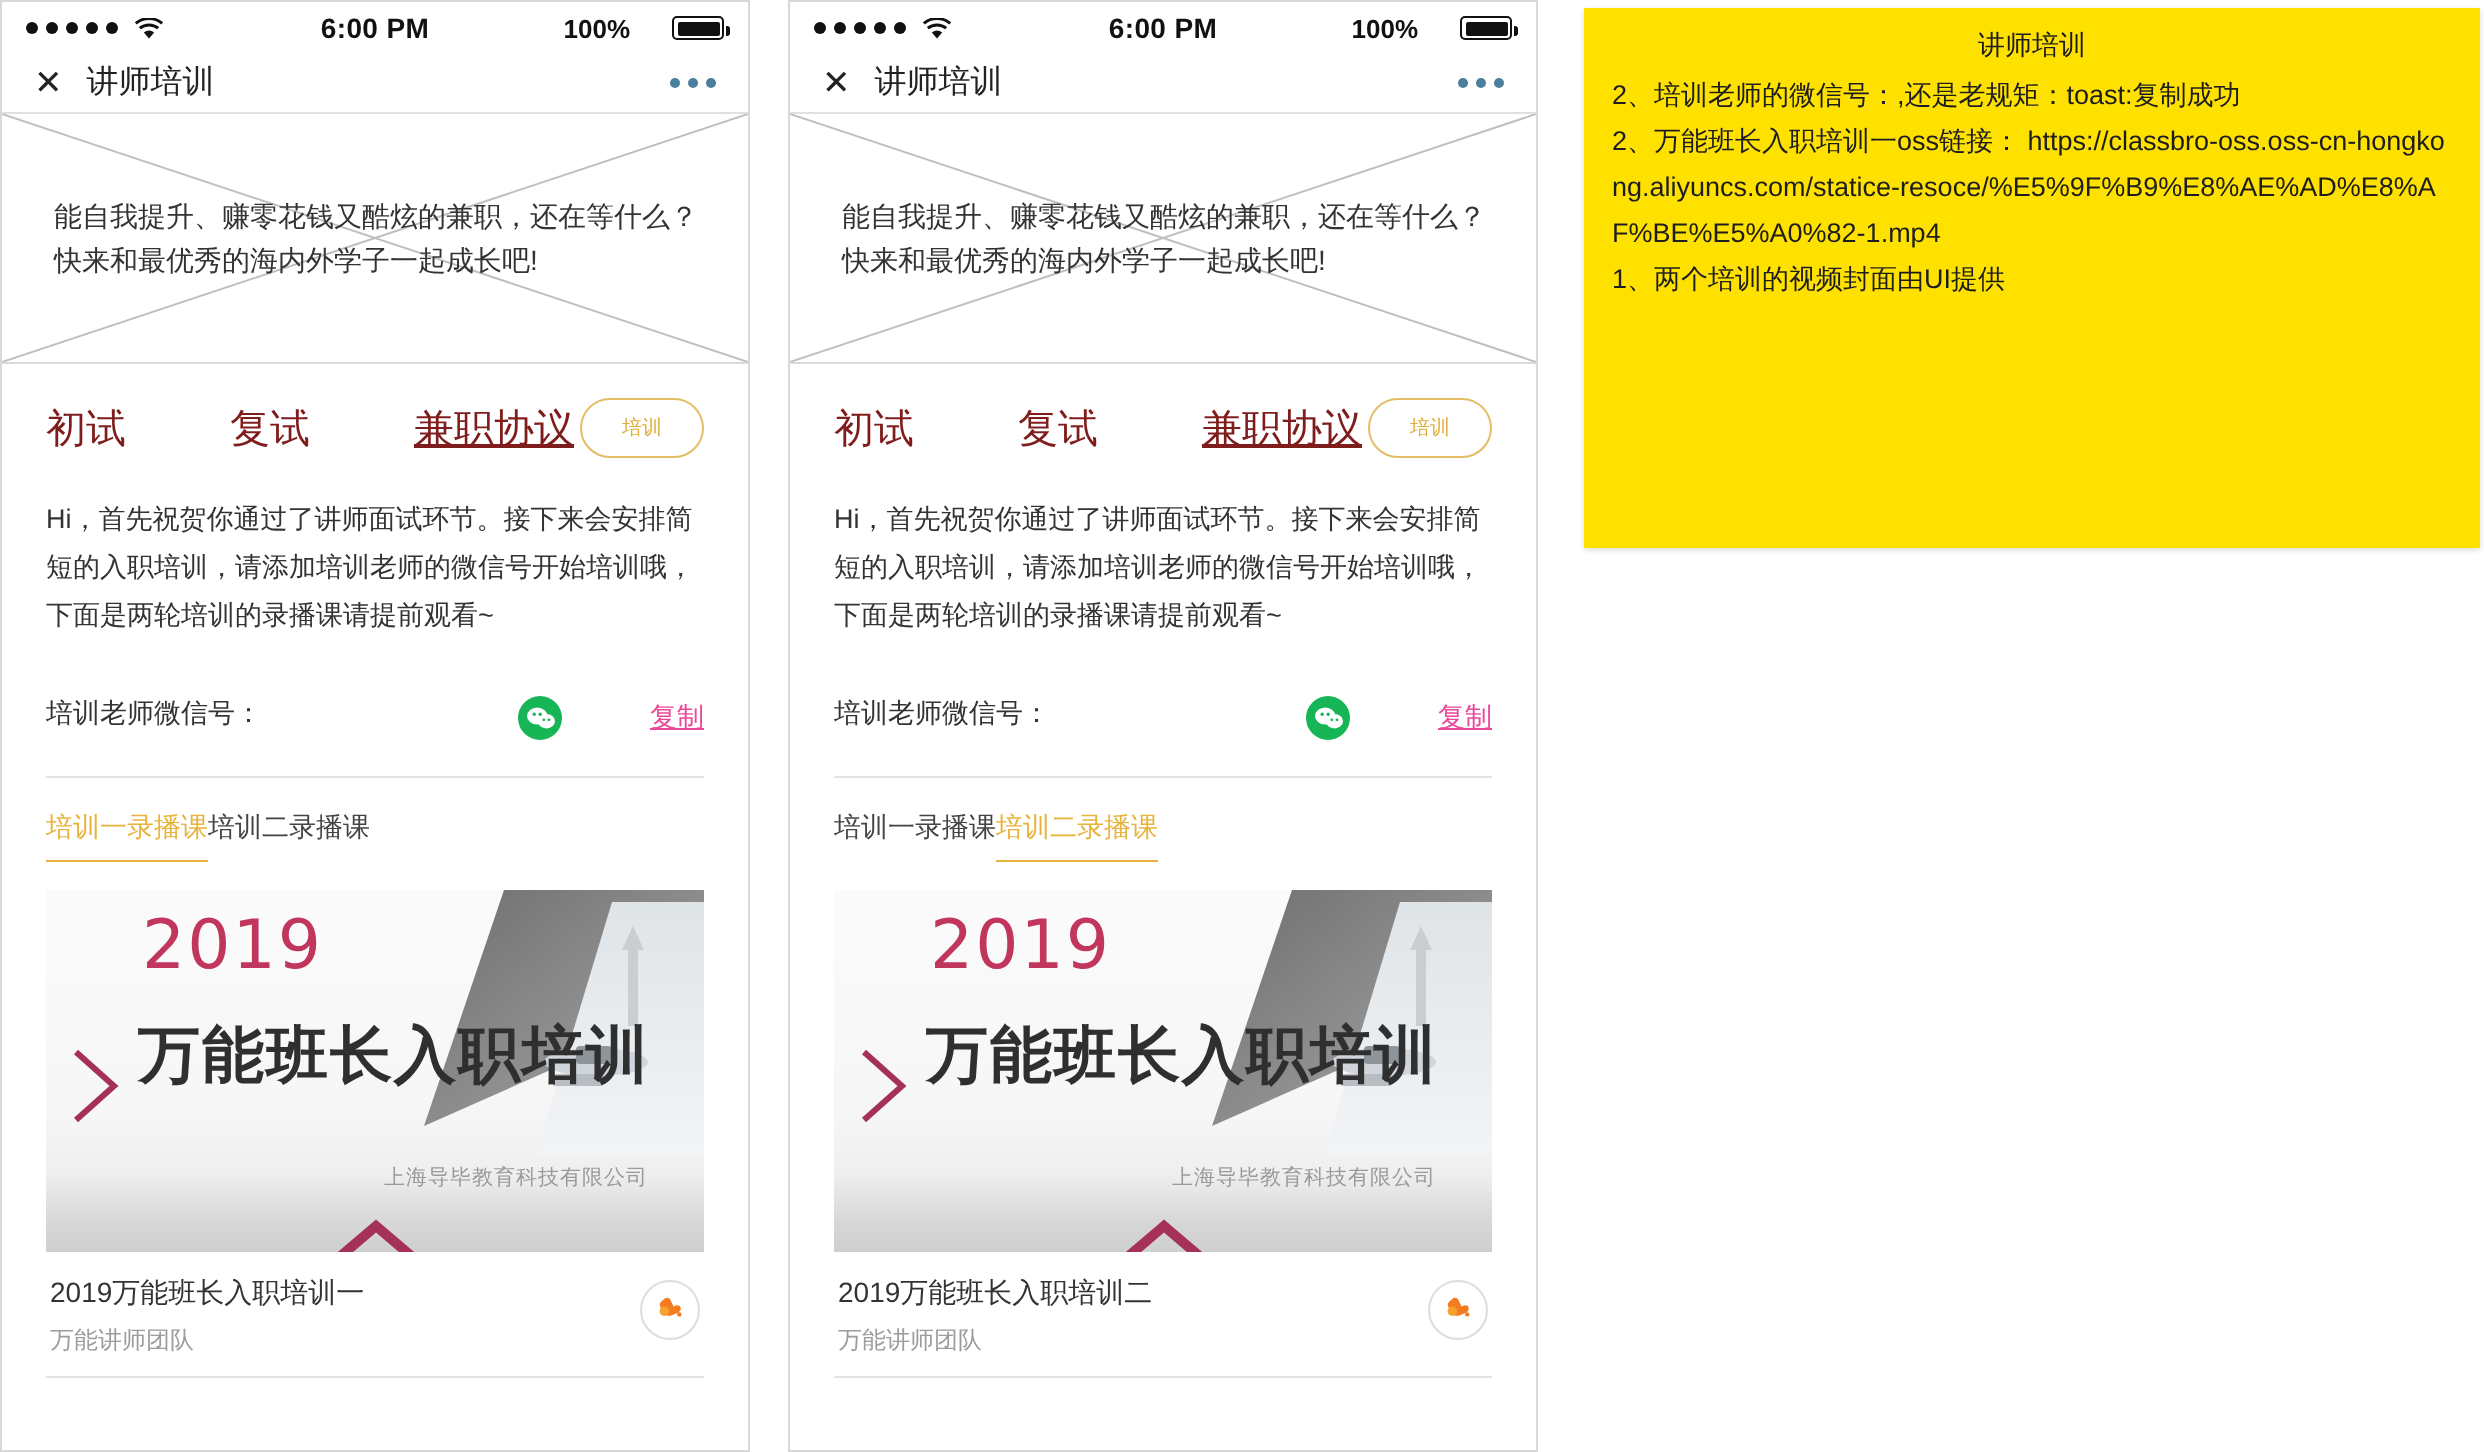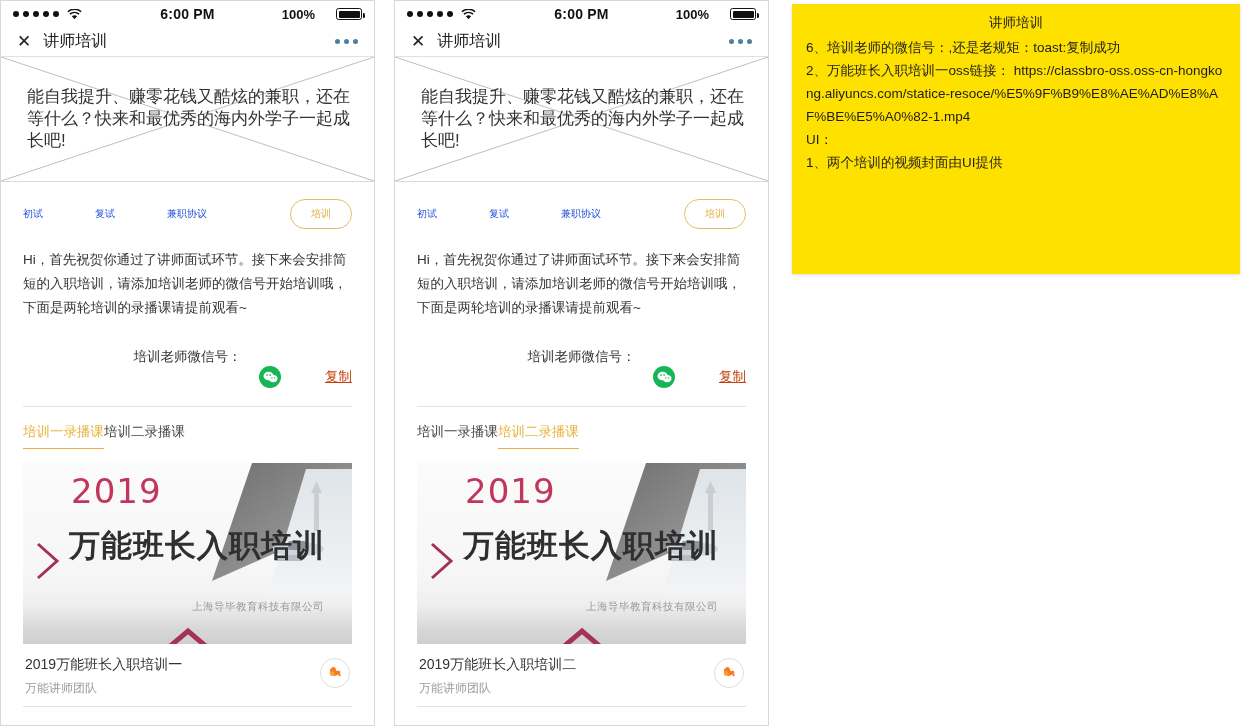--- a/index.html
+++ b/index.html
@@ -58,58 +58,57 @@
 
   
   .banner{
     position:relative;height:124px;background:#fff;
     border-bottom:1px solid #dadada;overflow:hidden;
   }
   .banner svg{position:absolute;inset:0;width:100%;height:100%;}
   .banner-text{
     position:absolute;left:26px;right:22px;top:50%;
     transform:translateY(-50%);
-    font-size:17px;line-height:22px;color:#333;
+    font-size:14px;line-height:22px;color:#333;
     text-align:left;
   }
 
   
   .steps{
     display:flex;align-items:center;height:64px;
     padding:0 22px;box-sizing:border-box;gap:0;
   }
   .step{
-    font-size:10px;color:#1d4ed8;margin-right:52px;white-space:nowrap;
-  }
-  .step.last{margin-right:0;}
+    font-size:20px;color:#7f1d1d;margin-right:52px;white-space:nowrap;
+  }
+  .step.last{margin-right:0;text-decoration:underline;}
   .step-pill{
     margin-left:auto;border:1px solid #e2bf64;border-radius:18px;
     color:#e0ae3c;font-size:10px;padding:7px 20px;white-space:nowrap;
   }
 
   
   .intro{
     padding:2px 22px 0 22px;
     font-size:13.5px;line-height:24px;color:#333;
   }
 
   
   .wx-row{
-    display:flex;align-items:center;
+    display:flex;
     padding:28px 22px 0 22px;
-    flex-direction:column;
   }
   .wx-label{font-size:13.5px;color:#333;}
   .wx-right{margin-left:auto;display:flex;align-items:center;gap:4px;}
   .wx-icon{
     width:22px;height:22px;border-radius:50%;background:#16b656;
     display:flex;align-items:center;justify-content:center;
   }
   .wx-copy{
-    font-size:13.5px;color:#c2410c;text-decoration:underline;margin-left:40px;
+    font-size:13.5px;color:#ec4899;text-decoration:underline;margin-left:40px;
   }
   .divider{
     height:1px;background:#e3e3e3;margin:18px 22px 0 22px;
   }
 
   
   .vtabs{display:flex;padding:16px 22px 0 22px;}
   .vtab{
     font-size:13.5px;color:#444;padding-bottom:7px;
     border-bottom:1.5px solid transparent;
@@ -420,19 +419,18 @@
             <circle cx="6.2" cy="9.6" r="2.4" fill="#f99f2f"></circle>
             <circle cx="13.6" cy="11.2" r="1.1" fill="#f47b20"></circle>
           </svg>
         </div>
       </div>
     </div>
   </div>
 
   <div class="note">
     <div class="note-title">讲师培训</div>
-    <div class="note-line">6、培训老师的微信号：,还是老规矩：toast:复制成功</div>
+    <div class="note-line">2、培训老师的微信号：,还是老规矩：toast:复制成功</div>
     <div class="note-line">2、万能班长入职培训一oss链接： https://classbro-oss.oss-cn-hongkong.aliyuncs.com/statice-resoce/%E5%9F%B9%E8%AE%AD%E8%AF%BE%E5%A0%82-1.mp4</div>
-    <div class="note-line">UI：</div>
     <div class="note-line">1、两个培训的视频封面由UI提供</div>
   </div>
 
 </div>
 
 </body></html>

